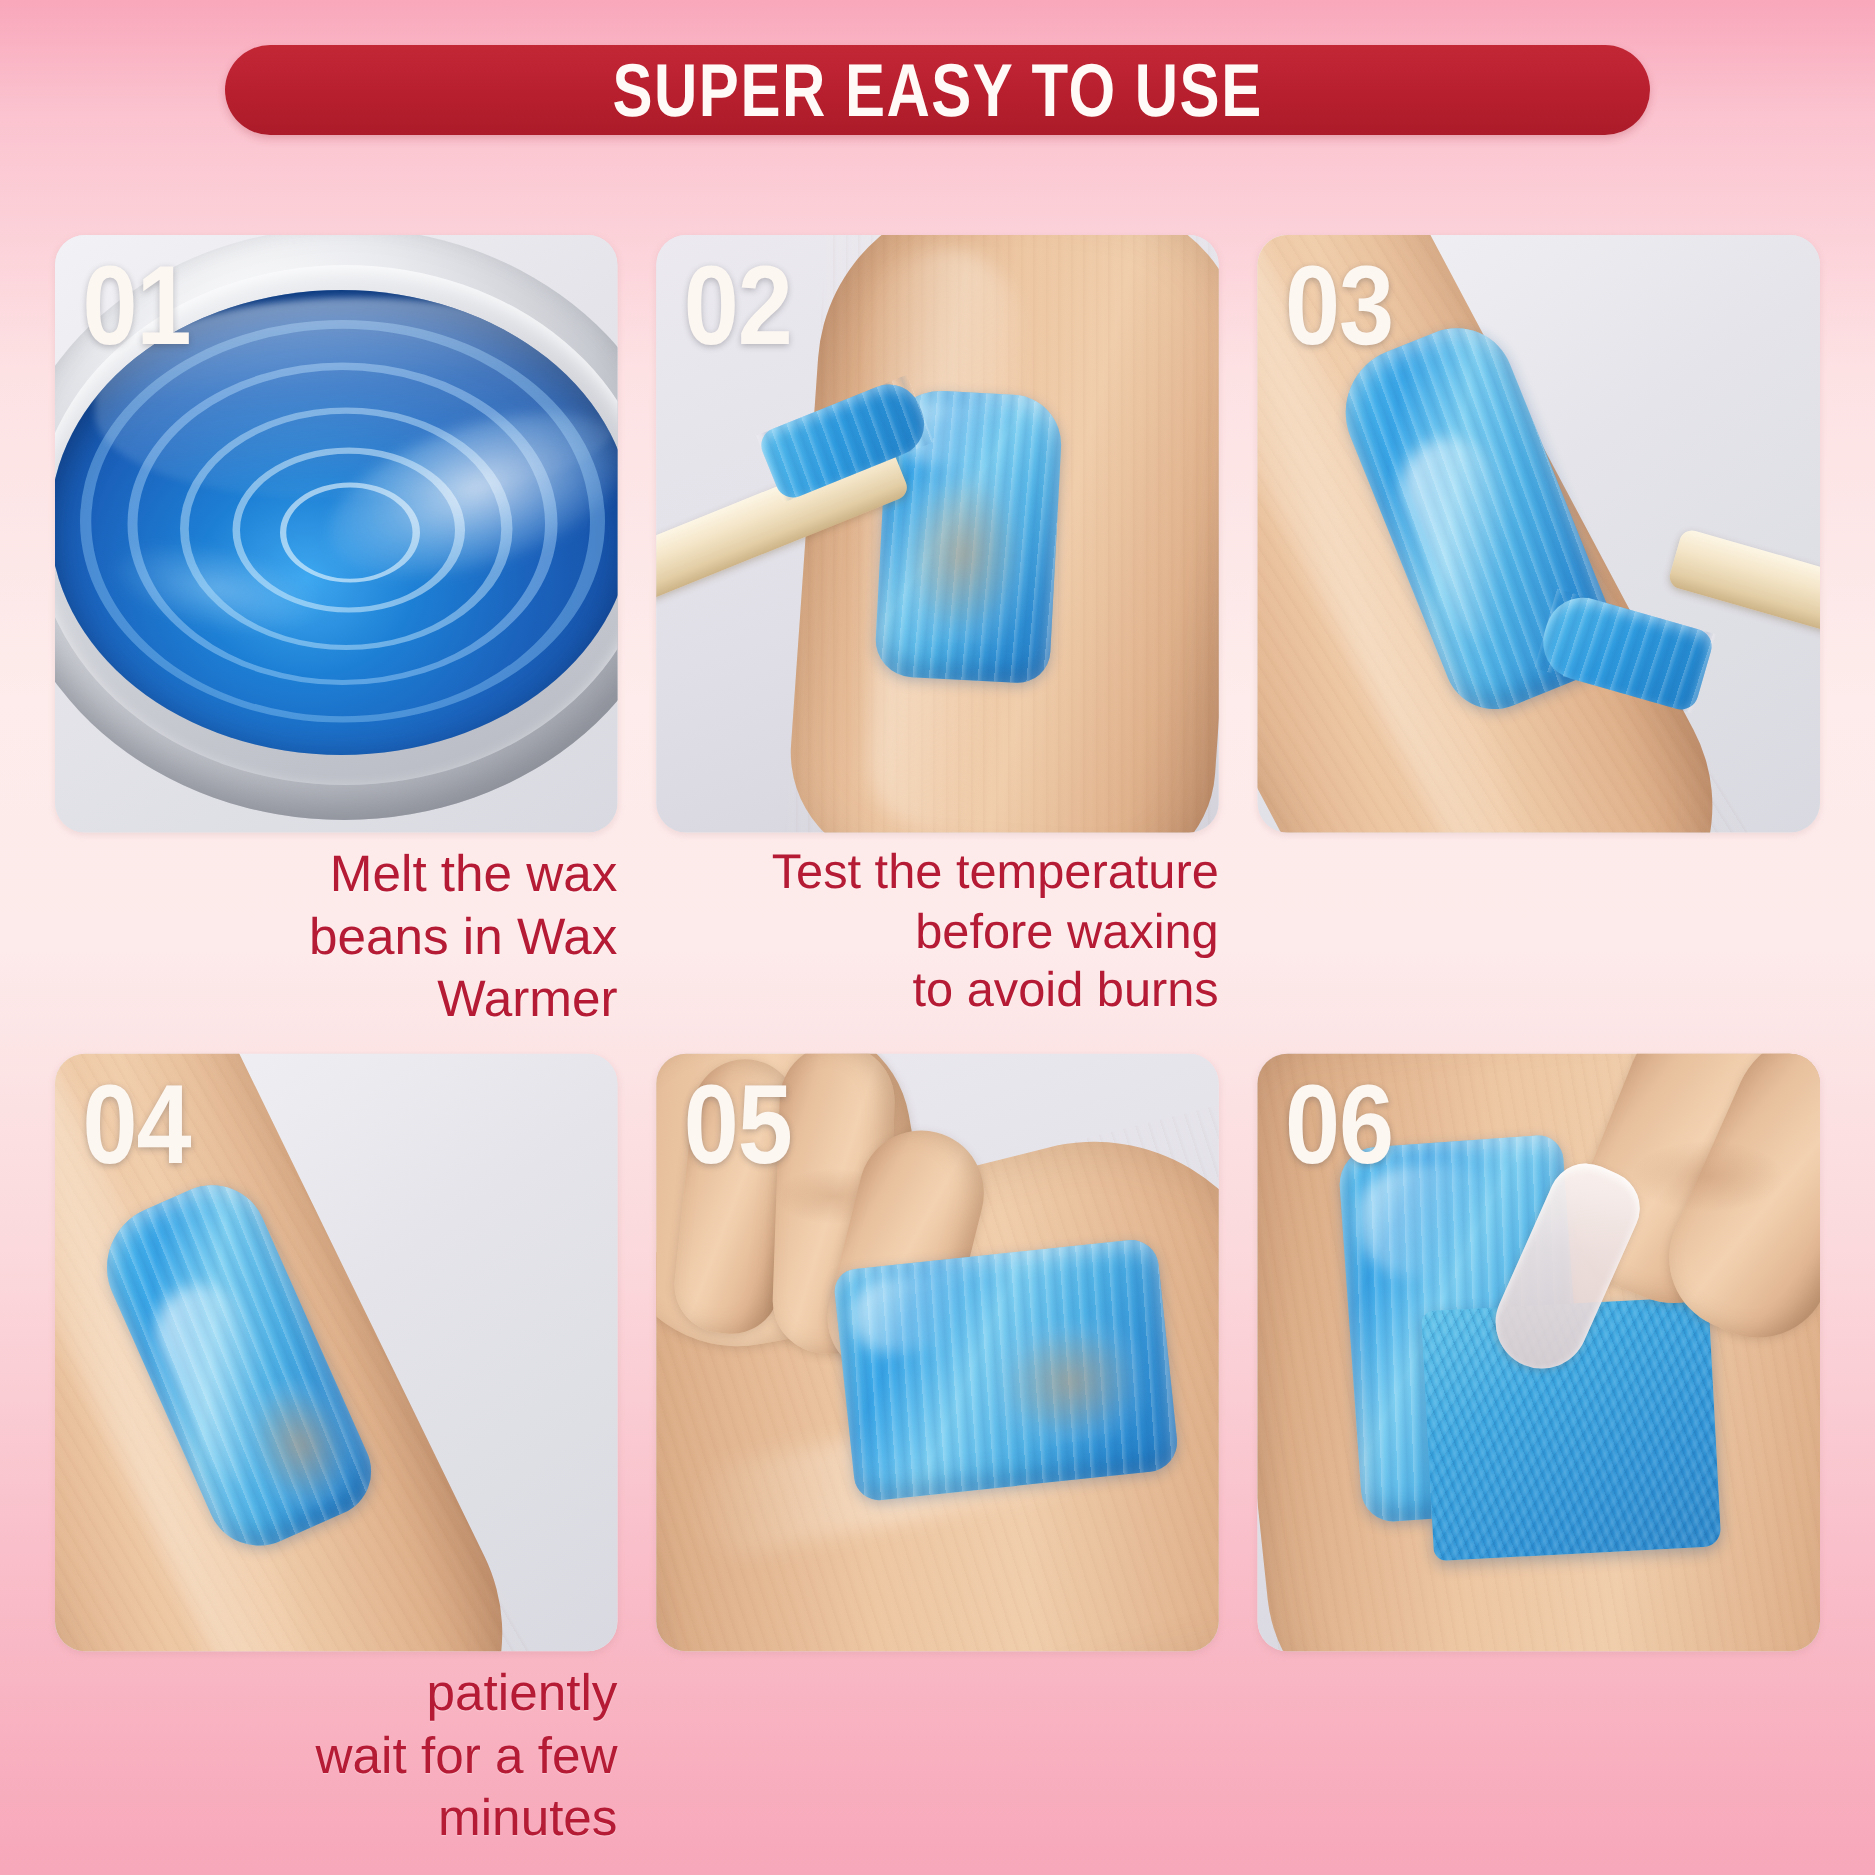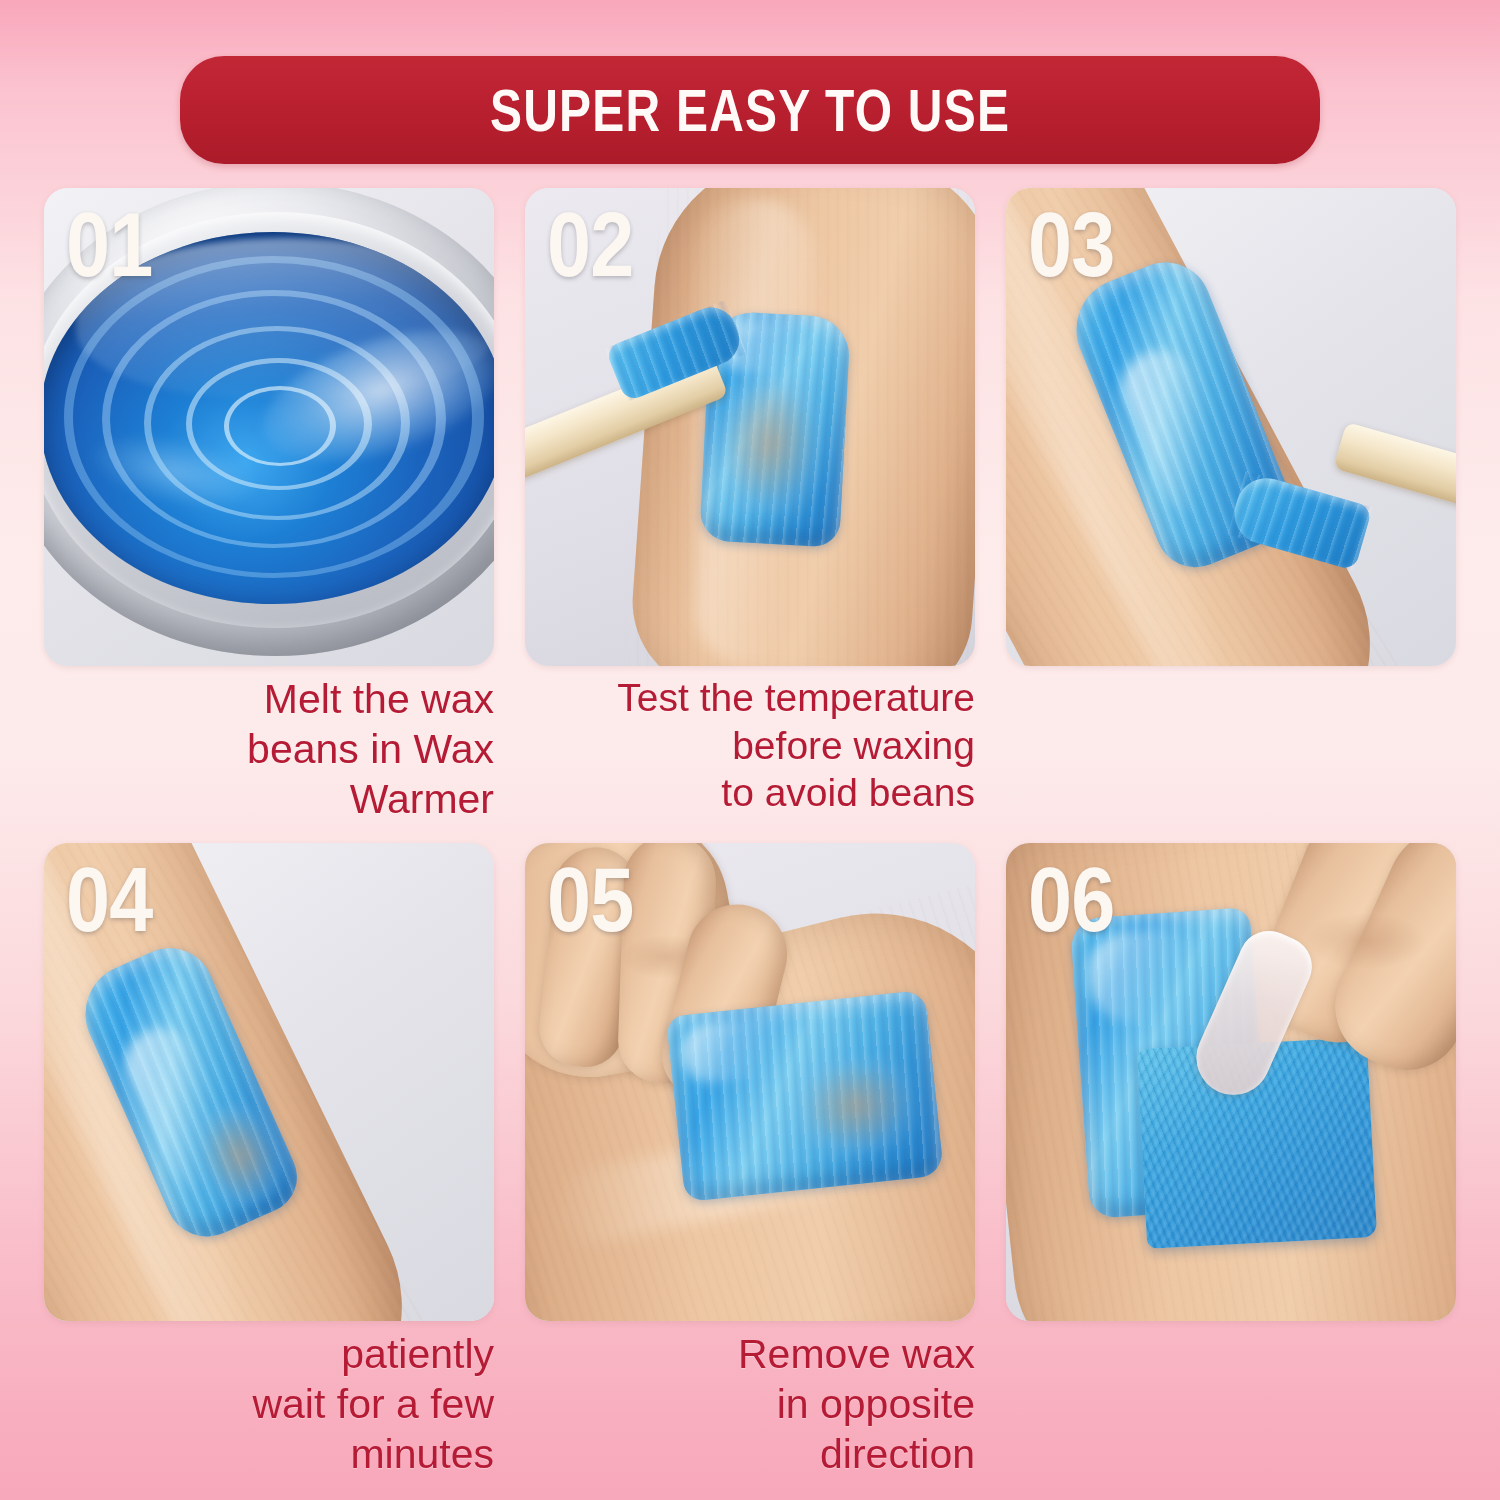--- a/index.html
+++ b/index.html
@@ -22,22 +22,22 @@
         #fdeaea 760px,
         #fbd9dc 1000px,
         #f9bfca 1240px,
         #f8aebe 1420px,
         #f7a8ba 1500px);
   }
 
   
   .banner {
     position:absolute;
-    left:180px; top:56px;
-    width:1140px; height:108px;
+    left:180px; top:36px;
+    width:1140px; height:72px;
     background:linear-gradient(180deg,#c22736 0%, #b81f2e 55%, #ab1b29 100%);
     border-radius:44px;
     box-shadow:0 3px 7px rgba(150,20,35,.22);
     display:flex; align-items:center; justify-content:center;
   }
   .banner-text {
     color:#fffaf8;
     font-size:60px;
     font-weight:700;
     letter-spacing:1.5px;
@@ -314,21 +314,21 @@
         </div>
 
         <div class="stick" style="left:-46px; top:210px; width:250px; height:46px; border-radius:10px; transform:rotate(-22deg);"></div>
         <div class="stick-tip" style="left:86px; top:134px; width:130px; height:58px; border-radius:14px 26px 26px 14px; transform:rotate(-22deg);">
           <div class="wax-streaks"></div>
         </div>
         <span class="num">02</span>
       </div>
       <div class="caption tight">Test the  temperature
 before waxing
-to avoid beans</div>
+to avoid burns</div>
     </div>
 
     <div class="cell">
       <div class="photo">
         <div class="bg-studio"></div>
 
         <div class="arm" style="left:-70px; top:-90px; width:330px; height:720px; border-radius:130px; transform:rotate(-28deg); transform-origin:50% 50%;">
           <div class="arm-tex"></div>
         </div>
         <div class="arm-sheen" style="left:40px; top:-40px; width:90px; height:600px; border-radius:50px; transform:rotate(-28deg);"></div>
@@ -384,23 +384,20 @@
         <div class="finger" style="left:150px; top:60px; width:100px; height:200px; border-radius:50px 50px 46px 46px; transform:rotate(14deg);"></div>
         <div class="nail" style="left:196px; top:186px; width:54px; height:90px; border-radius:26px 26px 30px 30px; transform:rotate(16deg);"></div>
 
         <div class="wax-patch" style="left:150px; top:160px; width:260px; height:186px; border-radius:18px 22px 24px 20px; transform:rotate(-6deg);">
           <div class="wax-streaks"></div>
           <div class="wax-hl" style="left:12px; top:10px; width:120px; height:60px; border-radius:28px;"></div>
           <div class="wax-skinthru" style="left:120px; top:60px; width:120px; height:96px; border-radius:32px;"></div>
         </div>
         <span class="num">05</span>
       </div>
-      <div class="caption">Remove wax
-in opposite
-direction</div>
     </div>
 
     <div class="cell">
       <div class="photo">
         <div class="bg-studio2"></div>
 
         <div class="arm" style="left:-10px; top:-30px; width:520px; height:560px; border-radius:70px 40px 40px 120px; transform:rotate(-6deg);">
           <div class="arm-tex"></div>
         </div>
 

